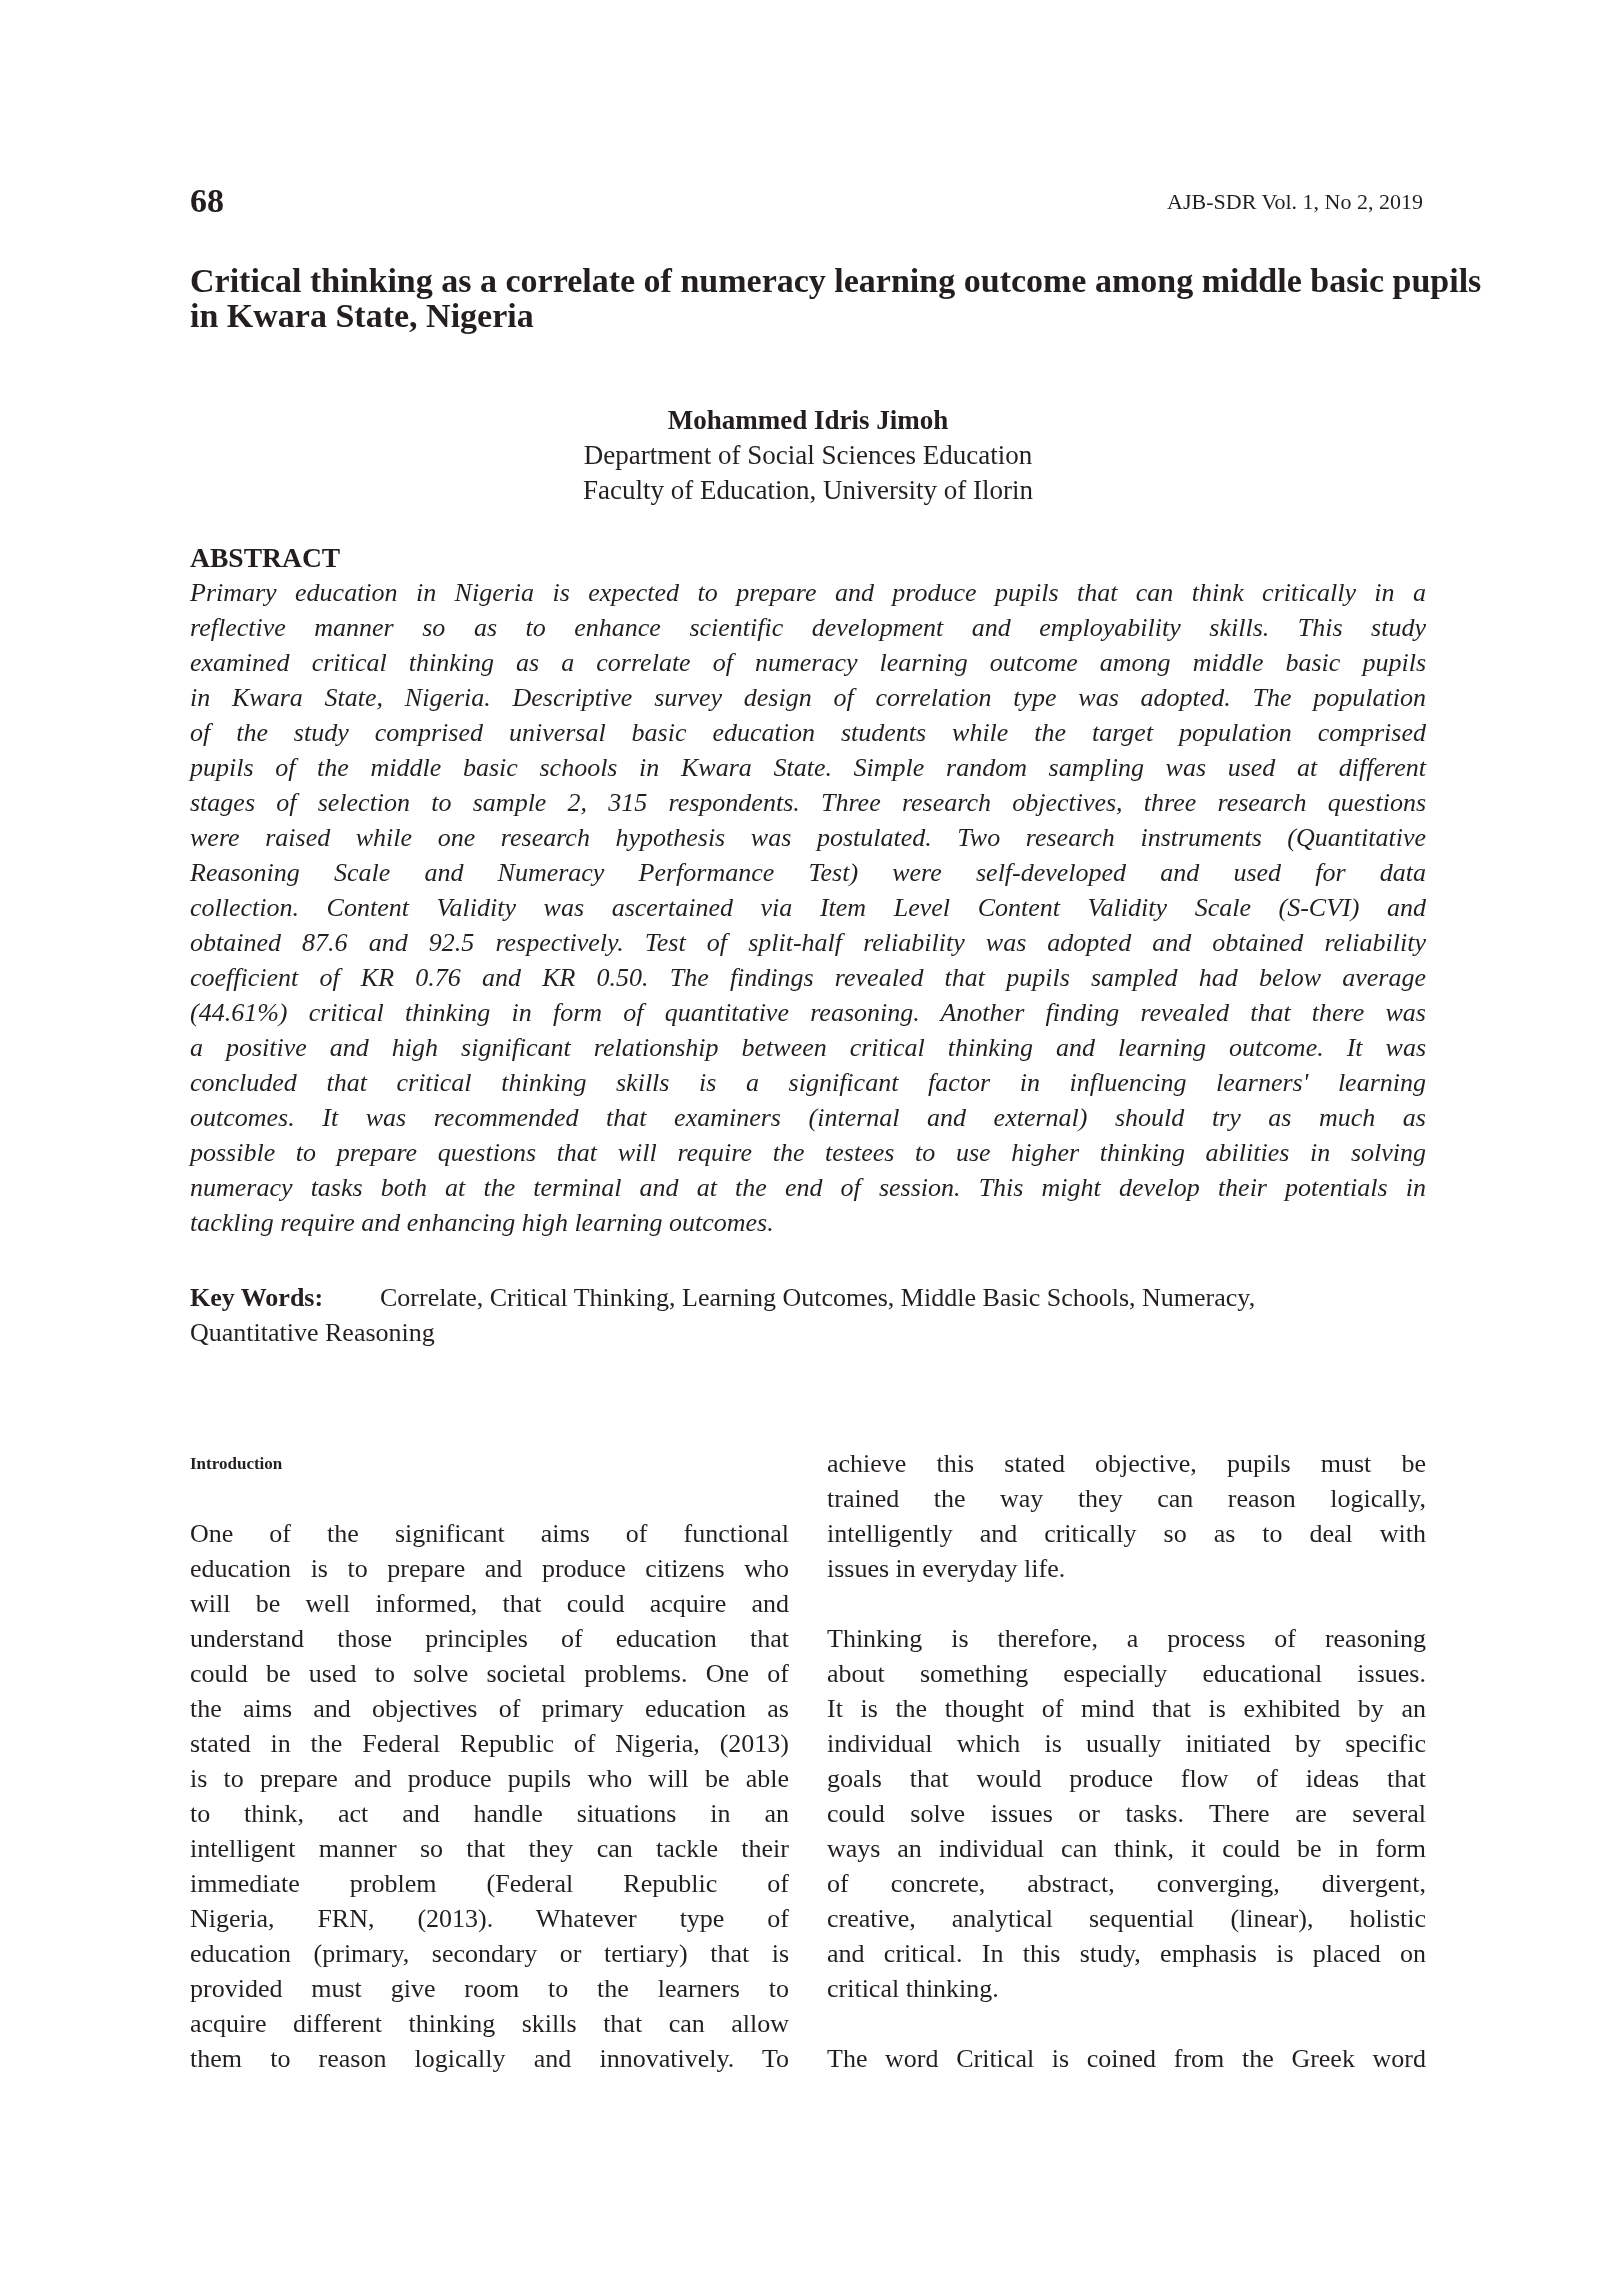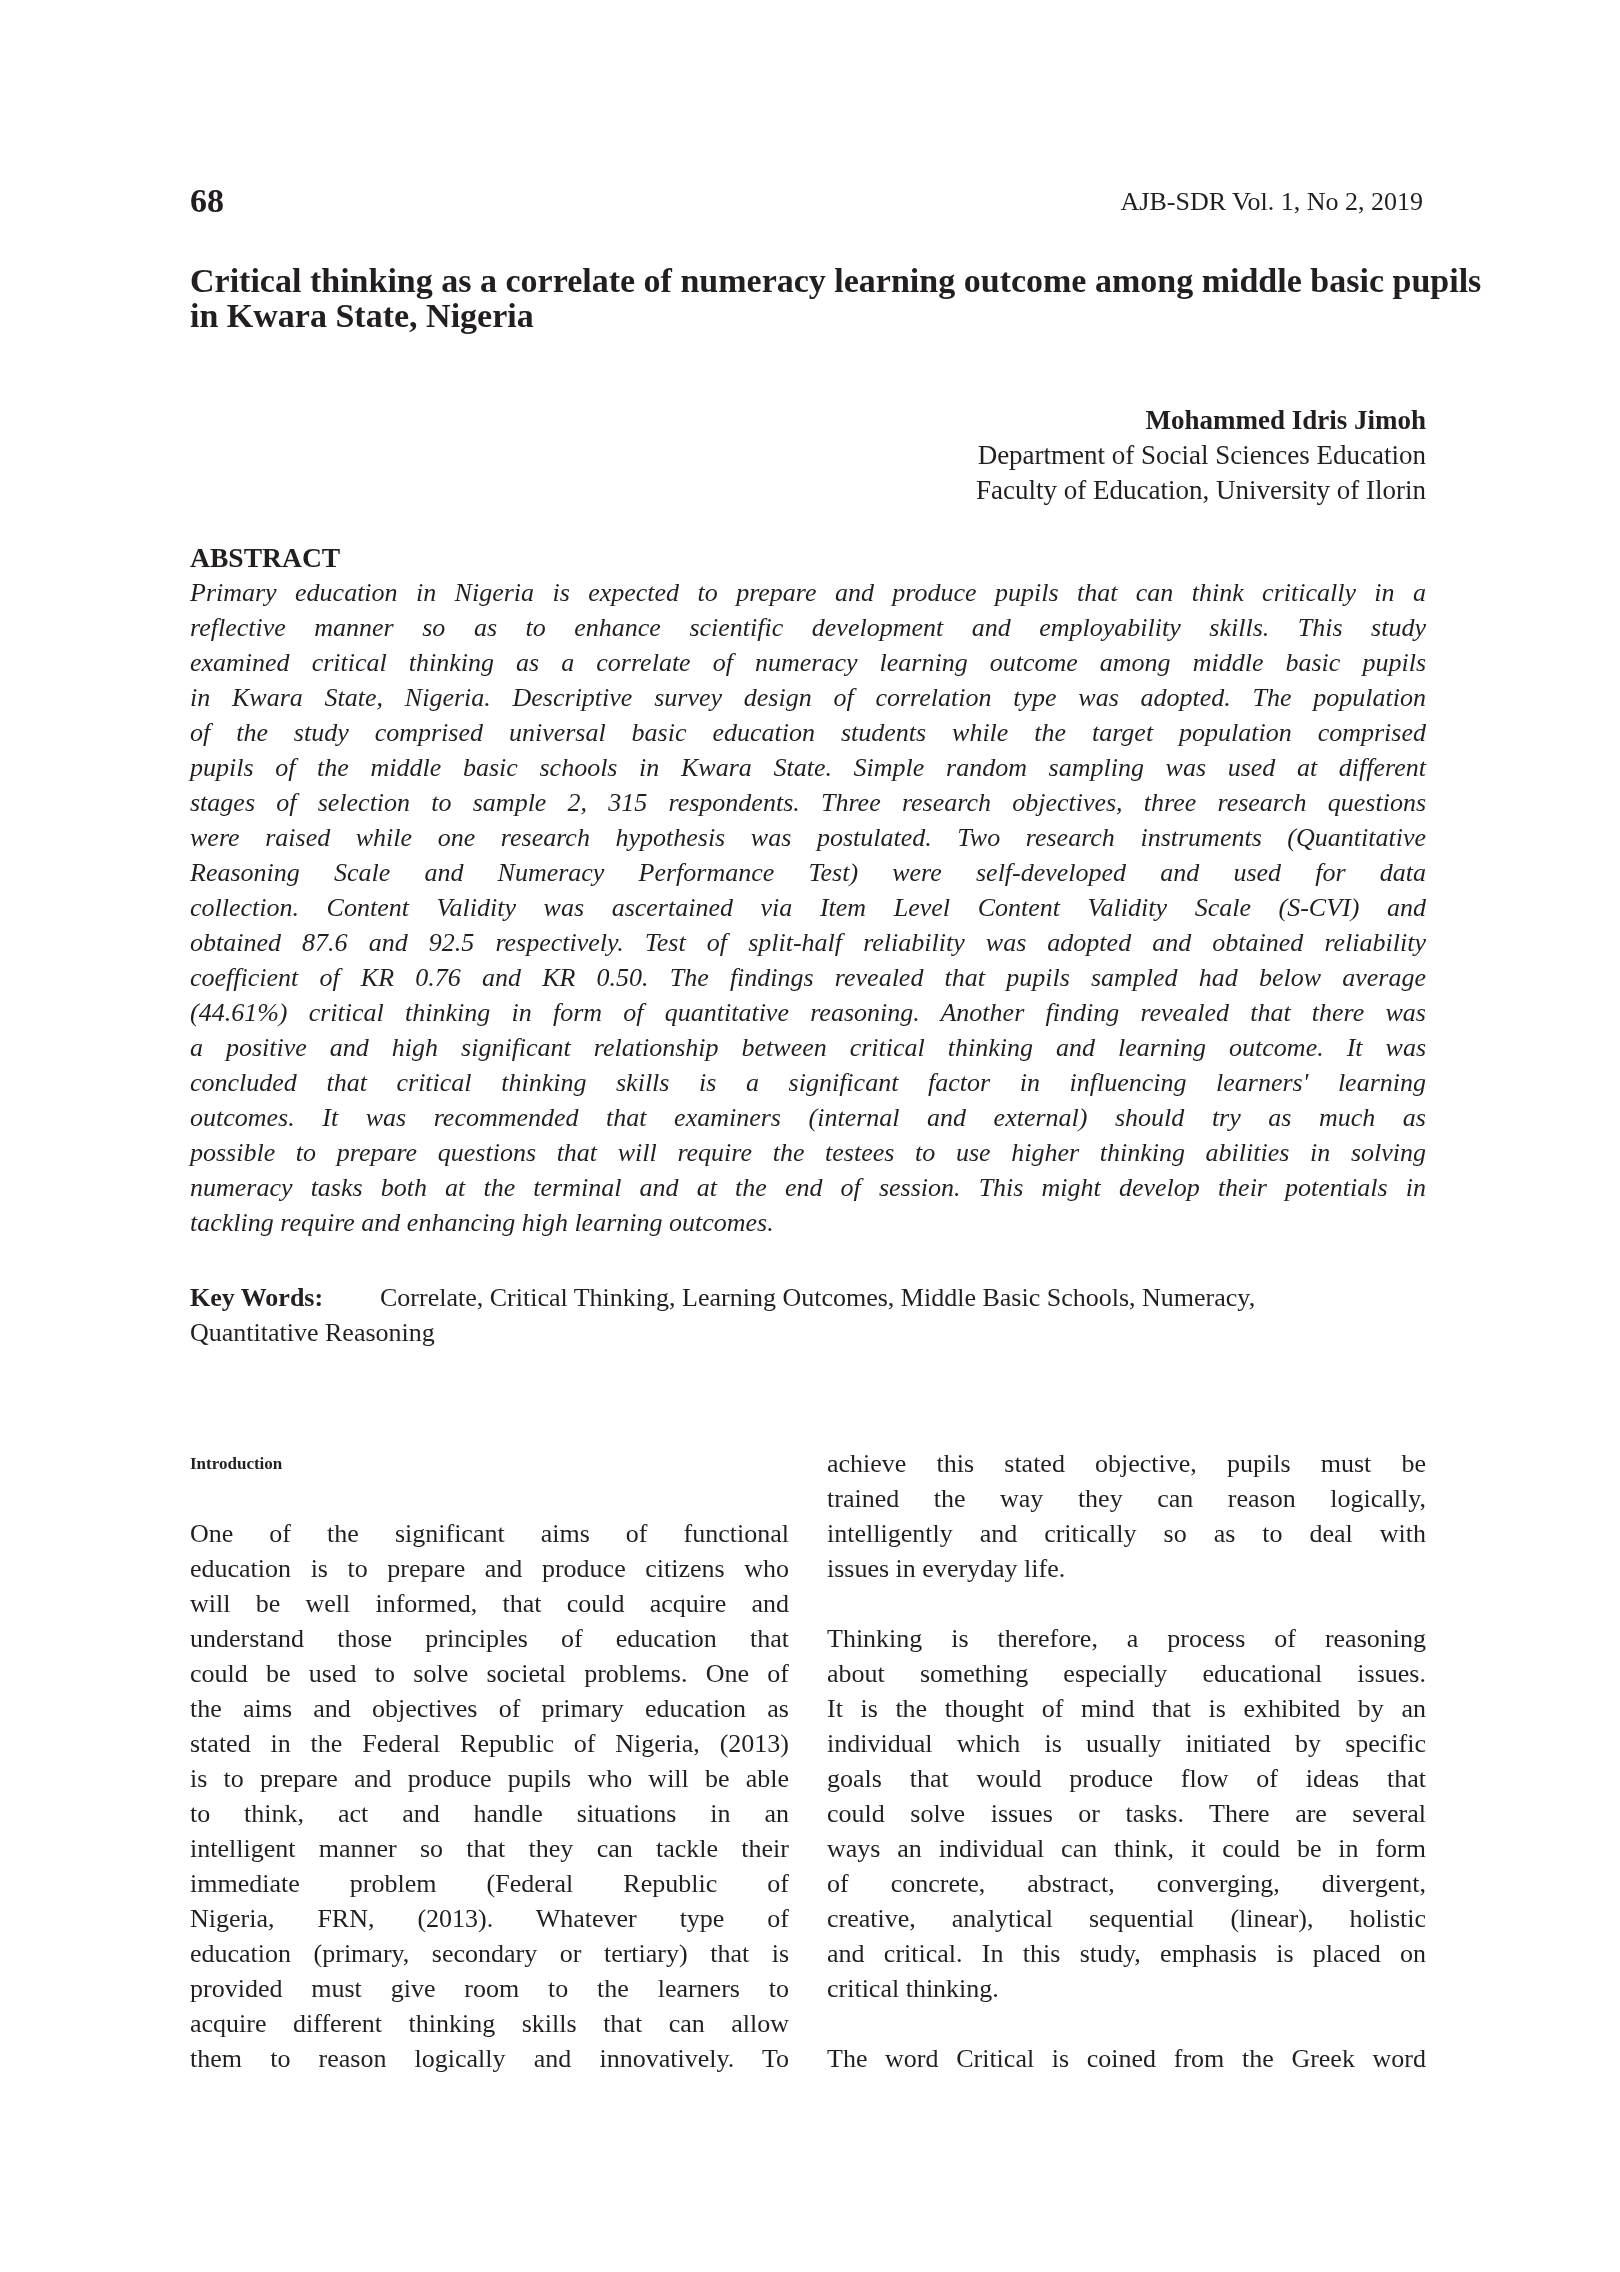--- a/index.html
+++ b/index.html
@@ -3,24 +3,24 @@
 <meta charset="utf-8">
 <style>
   html, body { margin: 0; padding: 0; background: #ffffff; }
   body {
     width: 1621px; height: 2272px; position: relative; overflow: hidden;
     font-family: "Liberation Serif", "DejaVu Serif", serif;
     color: #231f20;
   }
   .abs { position: absolute; }
   .page-number { left: 190px; top: 186px; font-size: 34px; font-weight: bold; line-height: 30px; }
-  .running-head { right: 198px; top: 188px; font-size: 26px; line-height: 28.5px; }
+  .running-head { right: 198px; top: 188px; font-size: 22px; line-height: 28.5px; }
   .title { left: 190px; width: 1236px; top: 263px; font-weight: bold; font-size: 34px; line-height: 35px; }
   .title div { white-space: nowrap; }
-  .author-block { left: 190px; width: 1236px; top: 403px; text-align: right; font-size: 27px; line-height: 35px; }
+  .author-block { left: 190px; width: 1236px; top: 403px; text-align: center; font-size: 27px; line-height: 35px; }
   .author-name { font-weight: bold; }
   .abstract-heading { left: 190px; top: 541px; font-size: 27.6px; font-weight: bold; line-height: 34px; }
   .abstract-body { left: 190px; width: 1236px; top: 575px; font-size: 26px; line-height: 35px; font-style: italic; }
   .line { display: block; white-space: nowrap; text-align: justify; text-align-last: justify; height: 35px; }
   .line.last { text-align-last: left; }
   .keywords { left: 190px; width: 1236px; top: 1280px; font-size: 26px; line-height: 35px; }
   .kw-label { font-weight: bold; display: inline-block; width: 190px; }
   .col { width: 599px; font-size: 26px; line-height: 35px; }
   .col .line { height: 35px; }
   .col-left { left: 190px; top: 1446px; }

